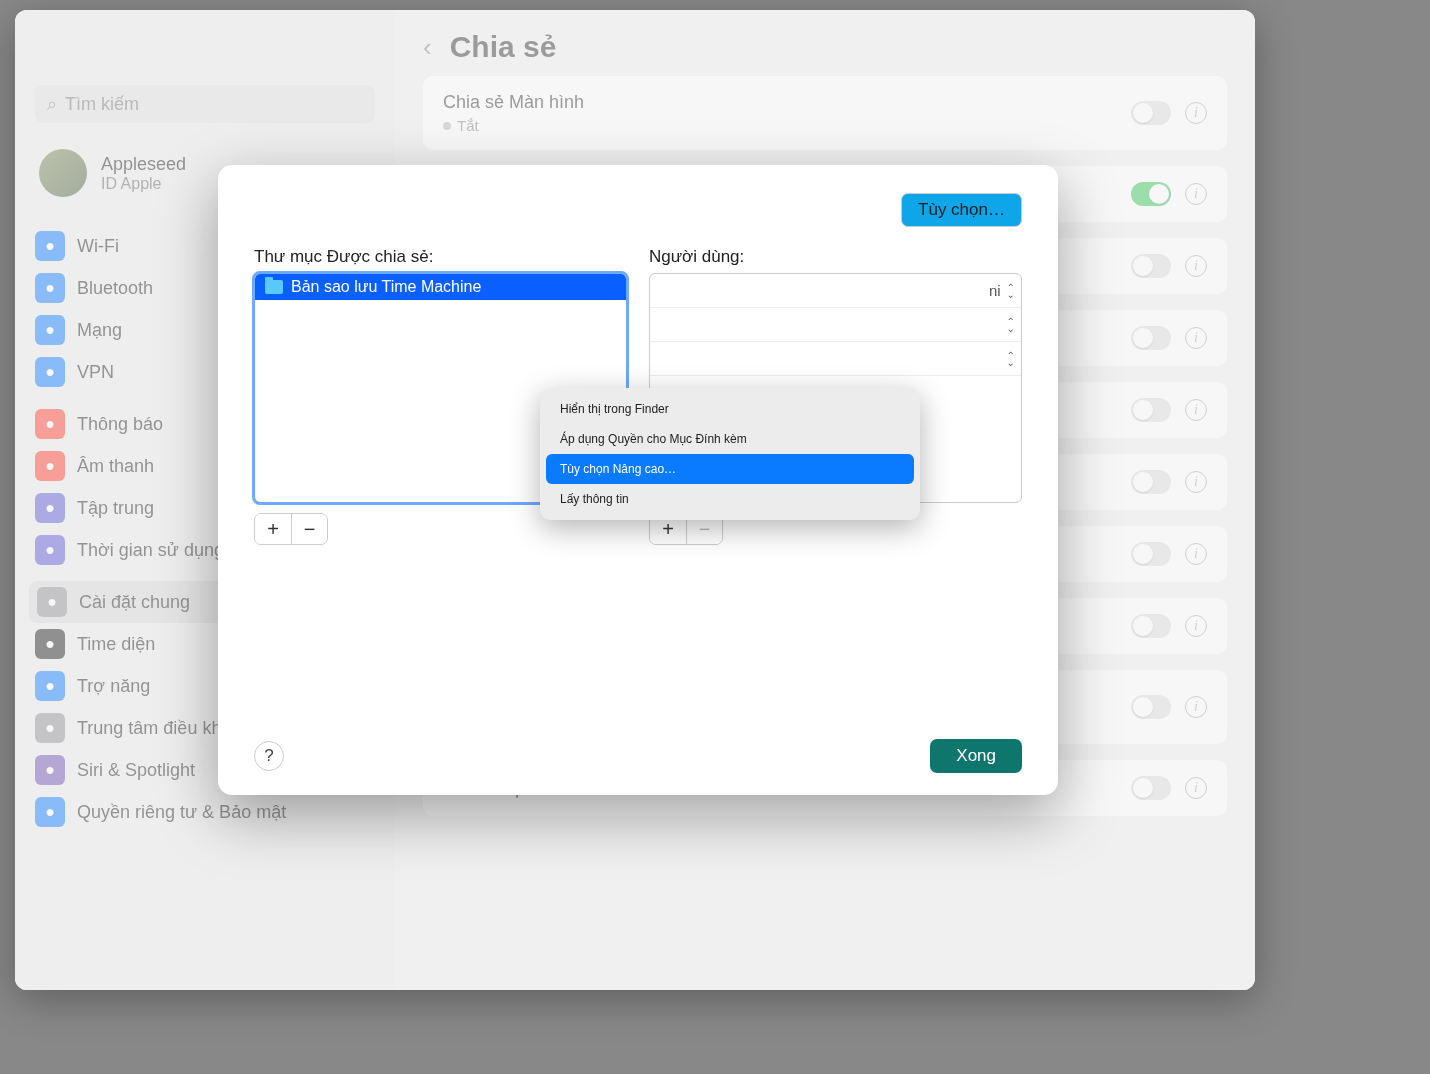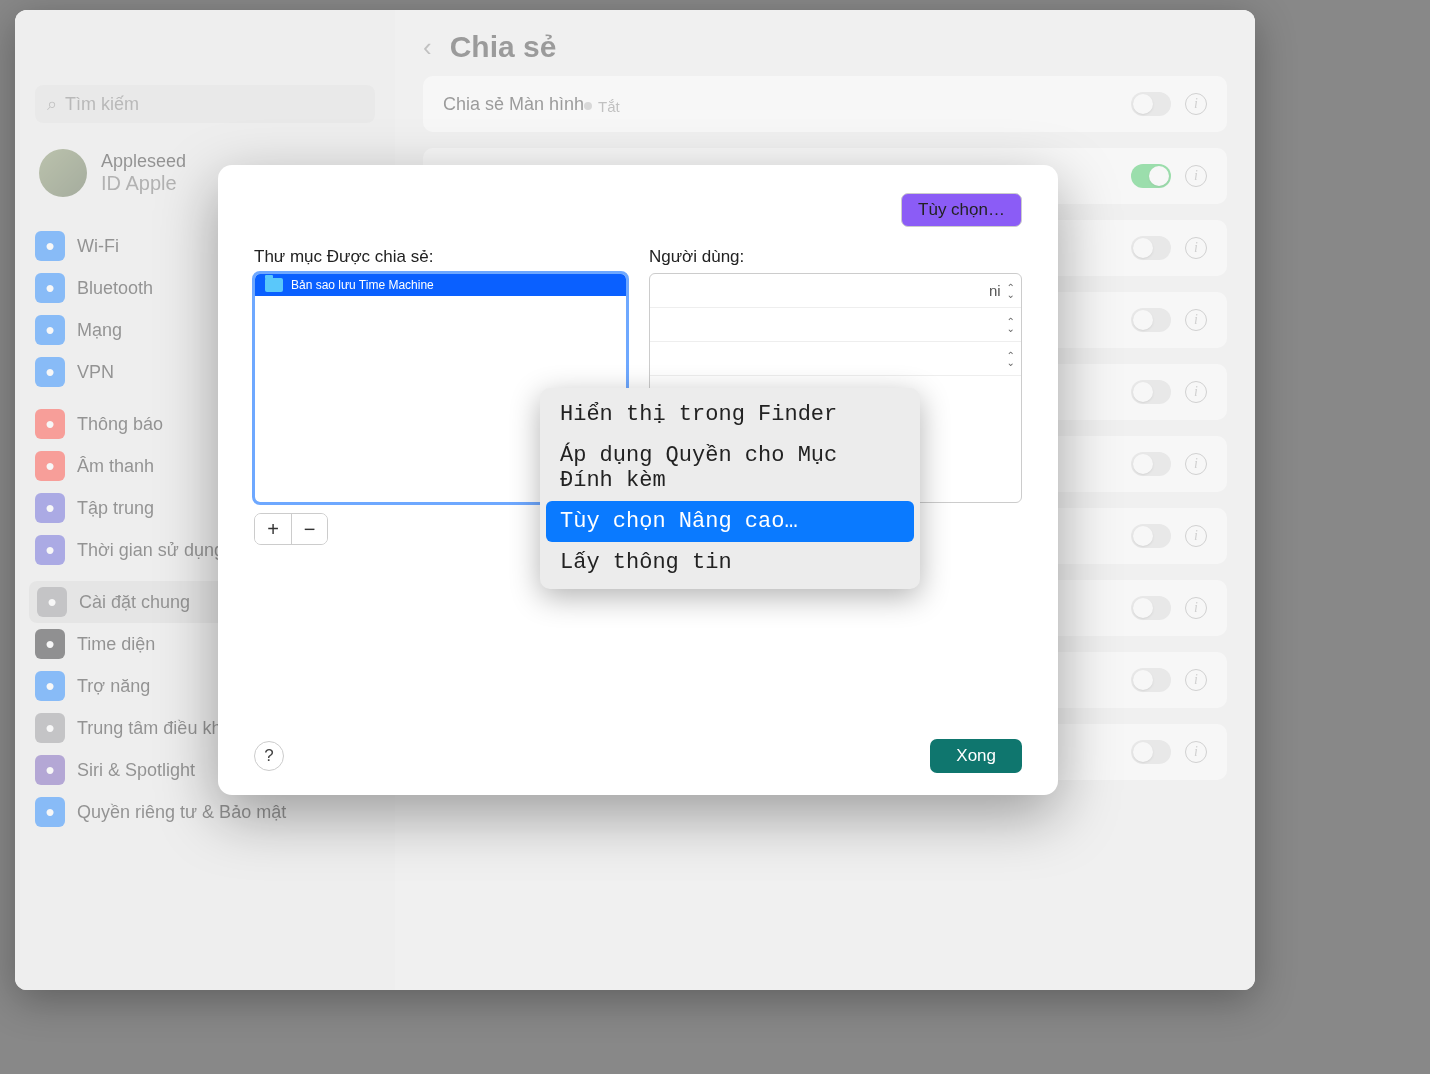--- a/index.html
+++ b/index.html
@@ -62,21 +62,21 @@
 .user-row {
   display: flex; align-items: center;
   padding: 8px 20px 18px 24px;
 }
 .avatar {
   width: 48px; height: 48px; border-radius: 50%;
   background: linear-gradient(135deg,#7a8a5a,#4a5a3a);
 }
 .user-text { margin-left: 14px; }
 .user-name { font-size: 18px; color: #222; }
-.user-sub { font-size: 20px; color: #666; }
+.user-sub { font-size: 16px; color: #666; }
 .side-group { margin-top: 10px; }
 .side-item {
   display: flex; align-items: center;
   padding: 6px 20px;
   font-size: 18px; color: #222;
 }
 .side-item.selected {
   background: #d8d8d8;
   border-radius: 8px;
   margin: 0 14px;
@@ -106,21 +106,21 @@
   margin-top: 10px;
 }
 .settings-row {
   background: #fff;
   border-radius: 10px;
   padding: 16px 20px;
   margin-bottom: 16px;
   display: flex; align-items: center;
   justify-content: space-between;
 }
-.row-text { display:flex; flex-direction:row; }
+.row-text { display:flex; flex-direction:column; }
 .row-label { font-size: 18px; color: #333; }
 .row-sub { font-size: 15px; color: #888; margin-top:4px; display:flex; align-items:center; gap:6px;}
 .row-sub::before { content:""; width:8px;height:8px;border-radius:50%;background:#bbb;display:inline-block;}
 .row-right { display:flex; align-items:center; gap:14px;}
 .toggle {
   width: 40px; height: 24px; border-radius: 12px;
   background: #ddd; position: relative;
 }
 .toggle.on { background: #34c759; }
 .toggle::after {
@@ -145,35 +145,35 @@
   box-shadow: 0 20px 60px rgba(0,0,0,0.35);
   z-index: 10;
   padding: 28px 36px;
 }
 .modal-title-row { display:flex; align-items:center; gap:12px; margin-bottom: 10px;}
 .status-dot { width:12px;height:12px;border-radius:50%;background:#34c759; }
 .modal-title { font-size: 19px; color:#222; }
 .modal-desc { font-size: 16px; color:#333; line-height:1.4; margin-bottom: 24px;}
 .options-row { display:flex; justify-content:flex-end; margin-bottom: 20px;}
 .options-btn {
-  background:#8b5cf6; border:1px solid #ccc; border-radius:7px;
+  background:#0ea5e9; border:1px solid #ccc; border-radius:7px;
   padding: 6px 16px; font-size:17px; color:#222;
 }
 .panels { display:flex; gap:22px; }
 .panel { flex:1; }
 .panel-label { font-size:17px; color:#222; margin-bottom:6px;}
 .listbox {
   border:1px solid #ccc; border-radius:6px;
   height: 230px; background:#fff; overflow:hidden;
 }
 .listbox.focused { outline: 3px solid #6ea8ff; outline-offset:-1px;}
 .list-item-sel {
   background:#0a60ff; color:#fff;
   padding: 4px 10px; display:flex; align-items:center; gap:8px;
-  font-size:12px;
+  font-size:16px;
 }
 .folder-ic {
   width:18px;height:14px;background:#5ac8fa;border-radius:2px;
   position:relative;
 }
 .folder-ic::before{content:"";position:absolute;top:-3px;left:0;width:8px;height:4px;background:#5ac8fa;border-radius:1px;}
 .users-row {
   display:flex;align-items:center;justify-content:flex-end;
   padding:4px 6px;height:34px;border-bottom:1px solid #eee;color:#555;font-size:15px;
 }
@@ -206,23 +206,22 @@
   position:absolute;
   left: 540px; top: 388px;
   width: 380px;
   background:#ececec;
   border-radius:10px;
   box-shadow:0 8px 30px rgba(0,0,0,0.3);
   padding:6px;
   z-index:20;
 }
 .ctx-item {
-  padding:8px 14px; font-size:22px; color:#222;
+  padding:8px 14px; font-size:12px; color:#222;
   border-radius:6px;
-  font-family:Liberation Mono, monospace;
 }
 .ctx-item.hl { background:#0a7aff; color:#fff; }
 </style>
 </head>
 <body>
 
 <div class="window">
 
   <div class="traffic-lights">
     <div class="tl tl-close"></div>

